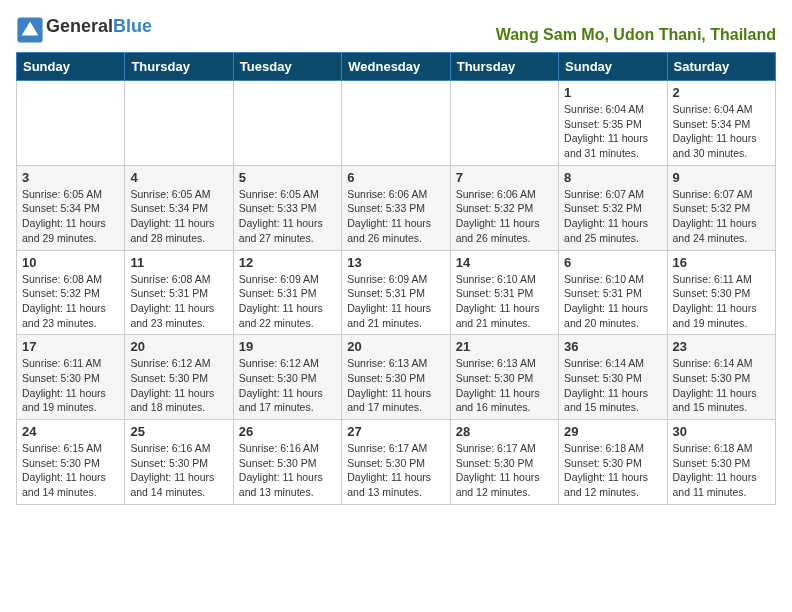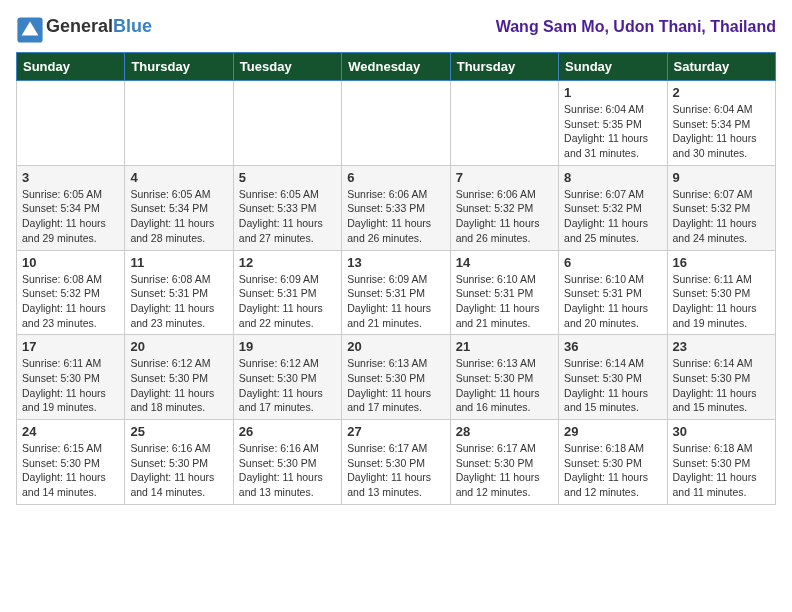--- a/index.html
+++ b/index.html
@@ -39,30 +39,30 @@
     }
     .month-title {
       font-size: 36px;
       font-weight: normal;
       color: #222;
       line-height: 1.1;
     }
     .location-title {
       font-size: 16px;
       font-weight: bold;
-      color: #4c1d95;
-      margin-top: 2px;
+      color: #4d7c0f;
+      margin-top: 10px;
     }
     .calendar-table {
       width: 100%;
       border-collapse: collapse;
       margin-top: 8px;
     }
     .calendar-table th {
-      background-color: #14532d;
+      background-color: #0c4a6e;
       color: #fff;
       text-align: left;
       padding: 6px 6px;
       font-size: 13px;
       border: 1px solid #3b82c4;
     }
     .calendar-table td {
       border: 1px solid #ccc;
       vertical-align: top;
       padding: 4px 5px;

